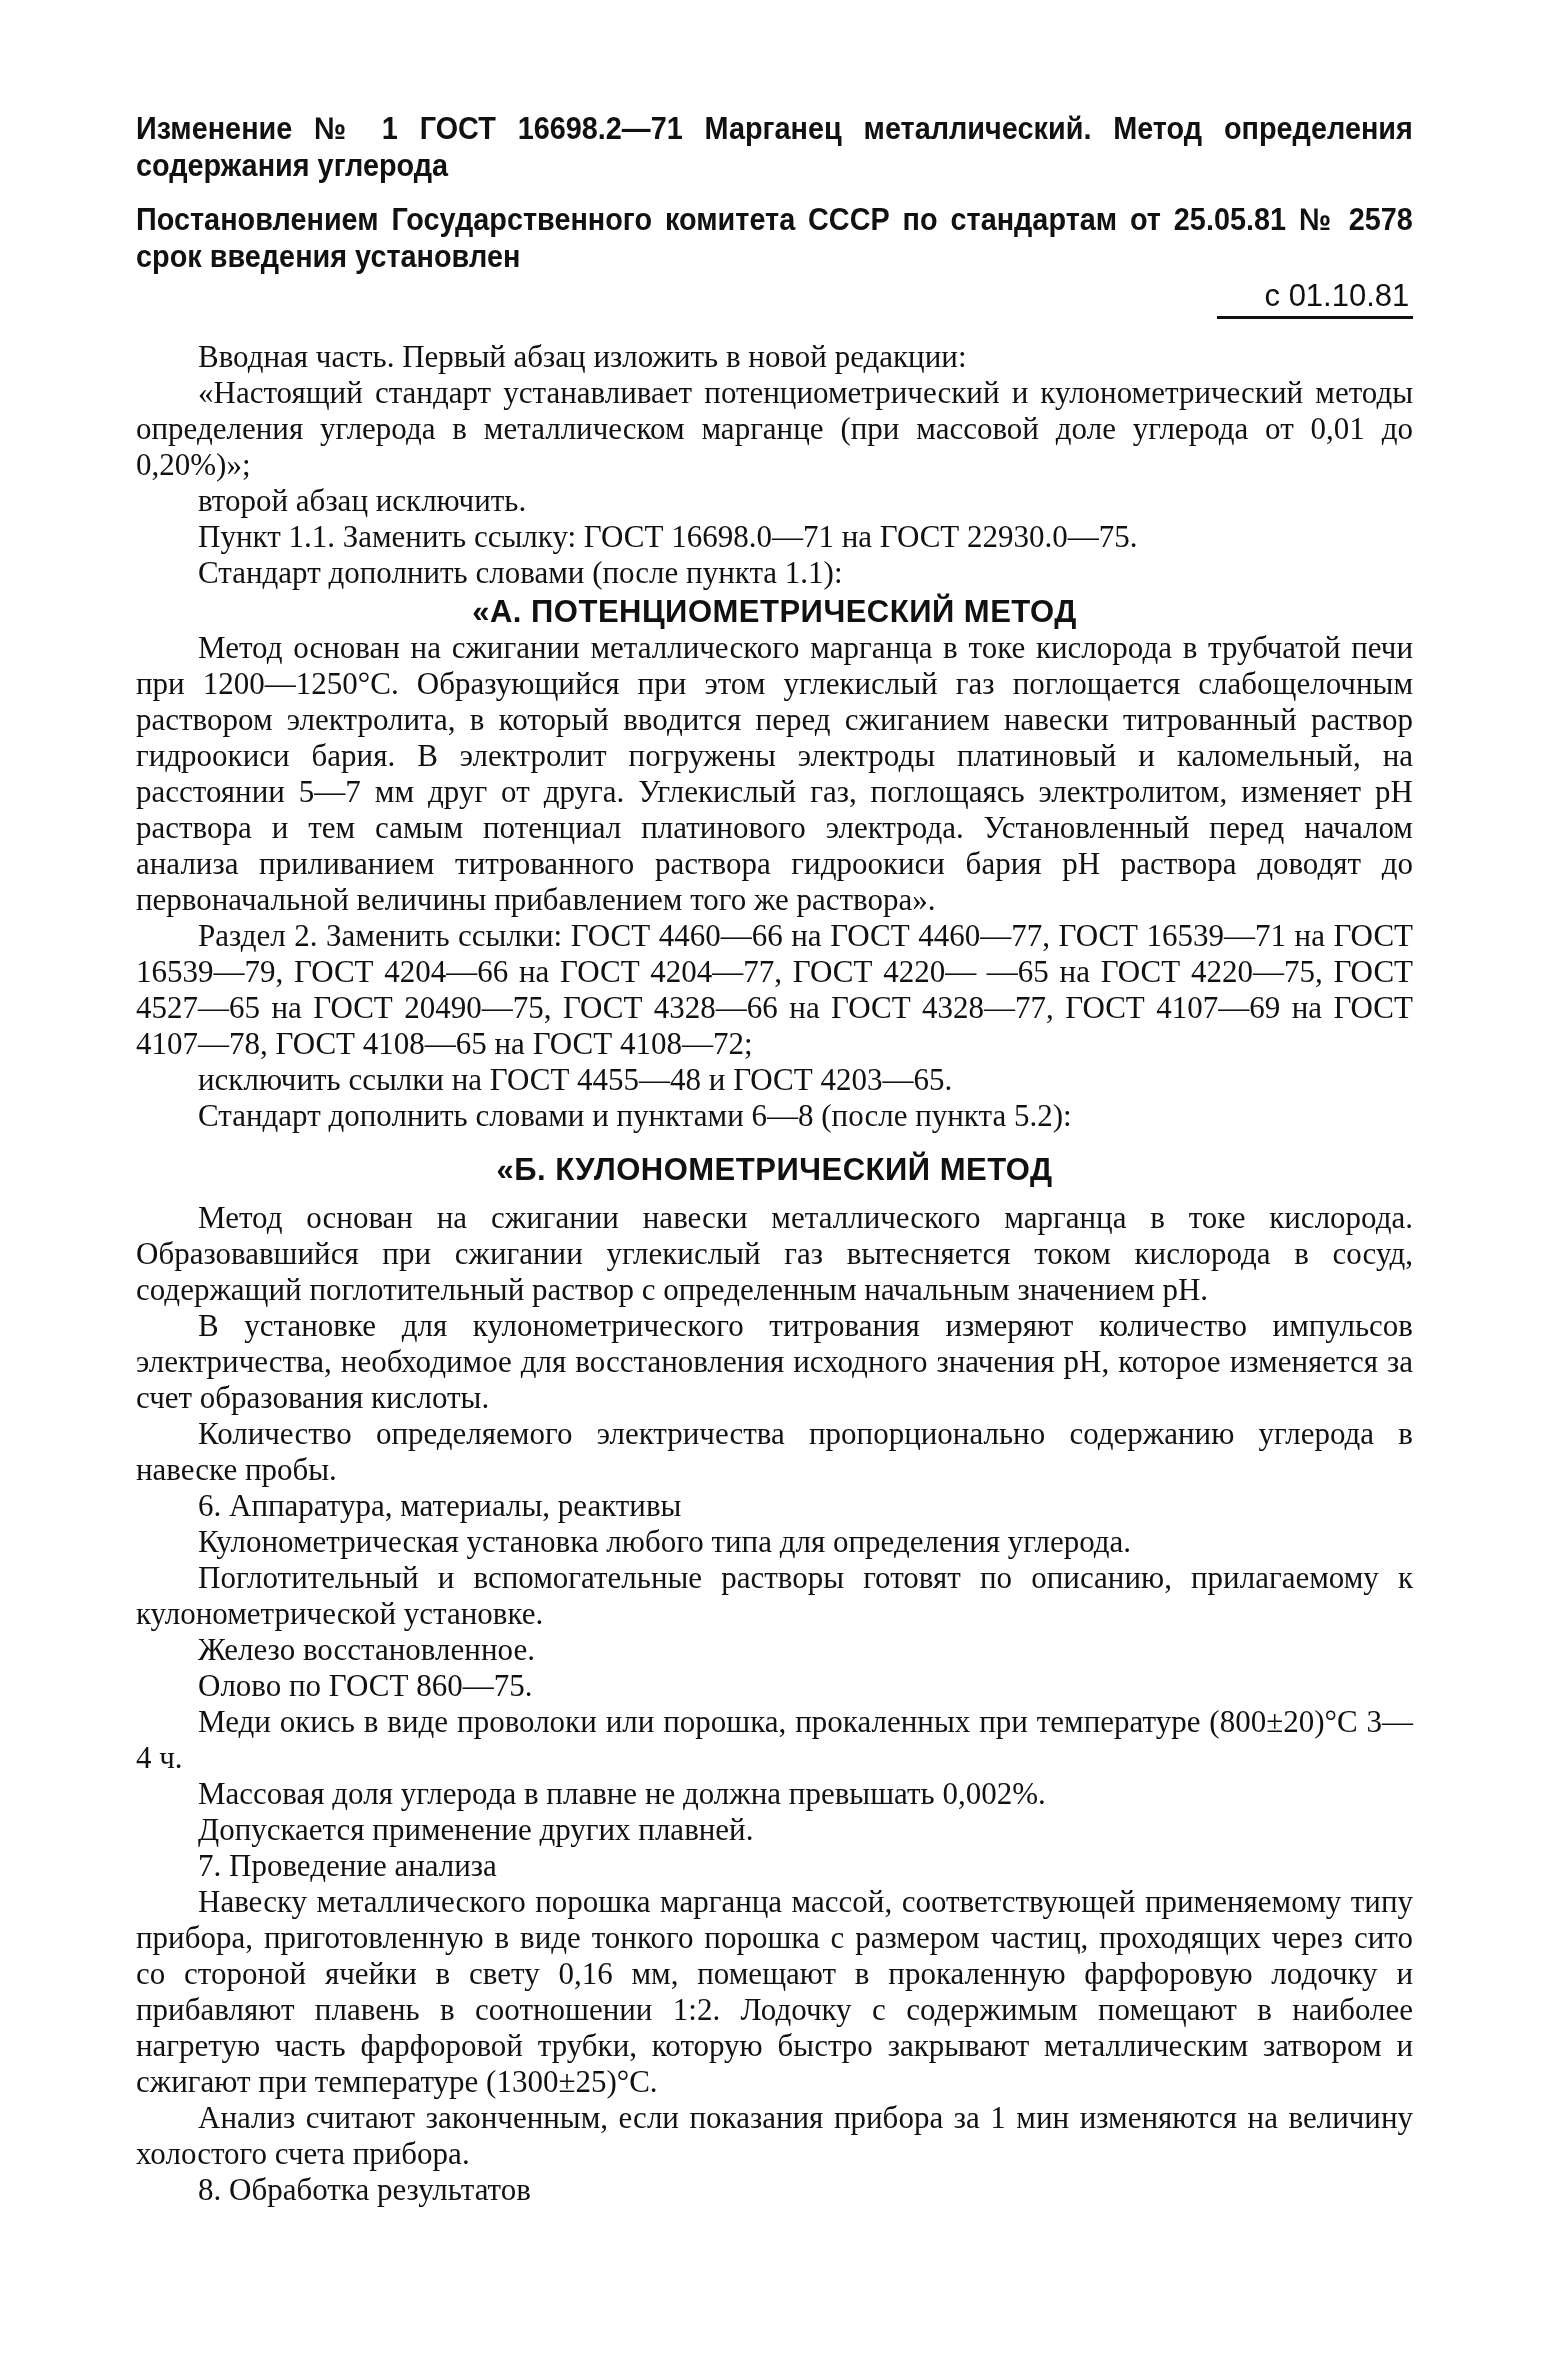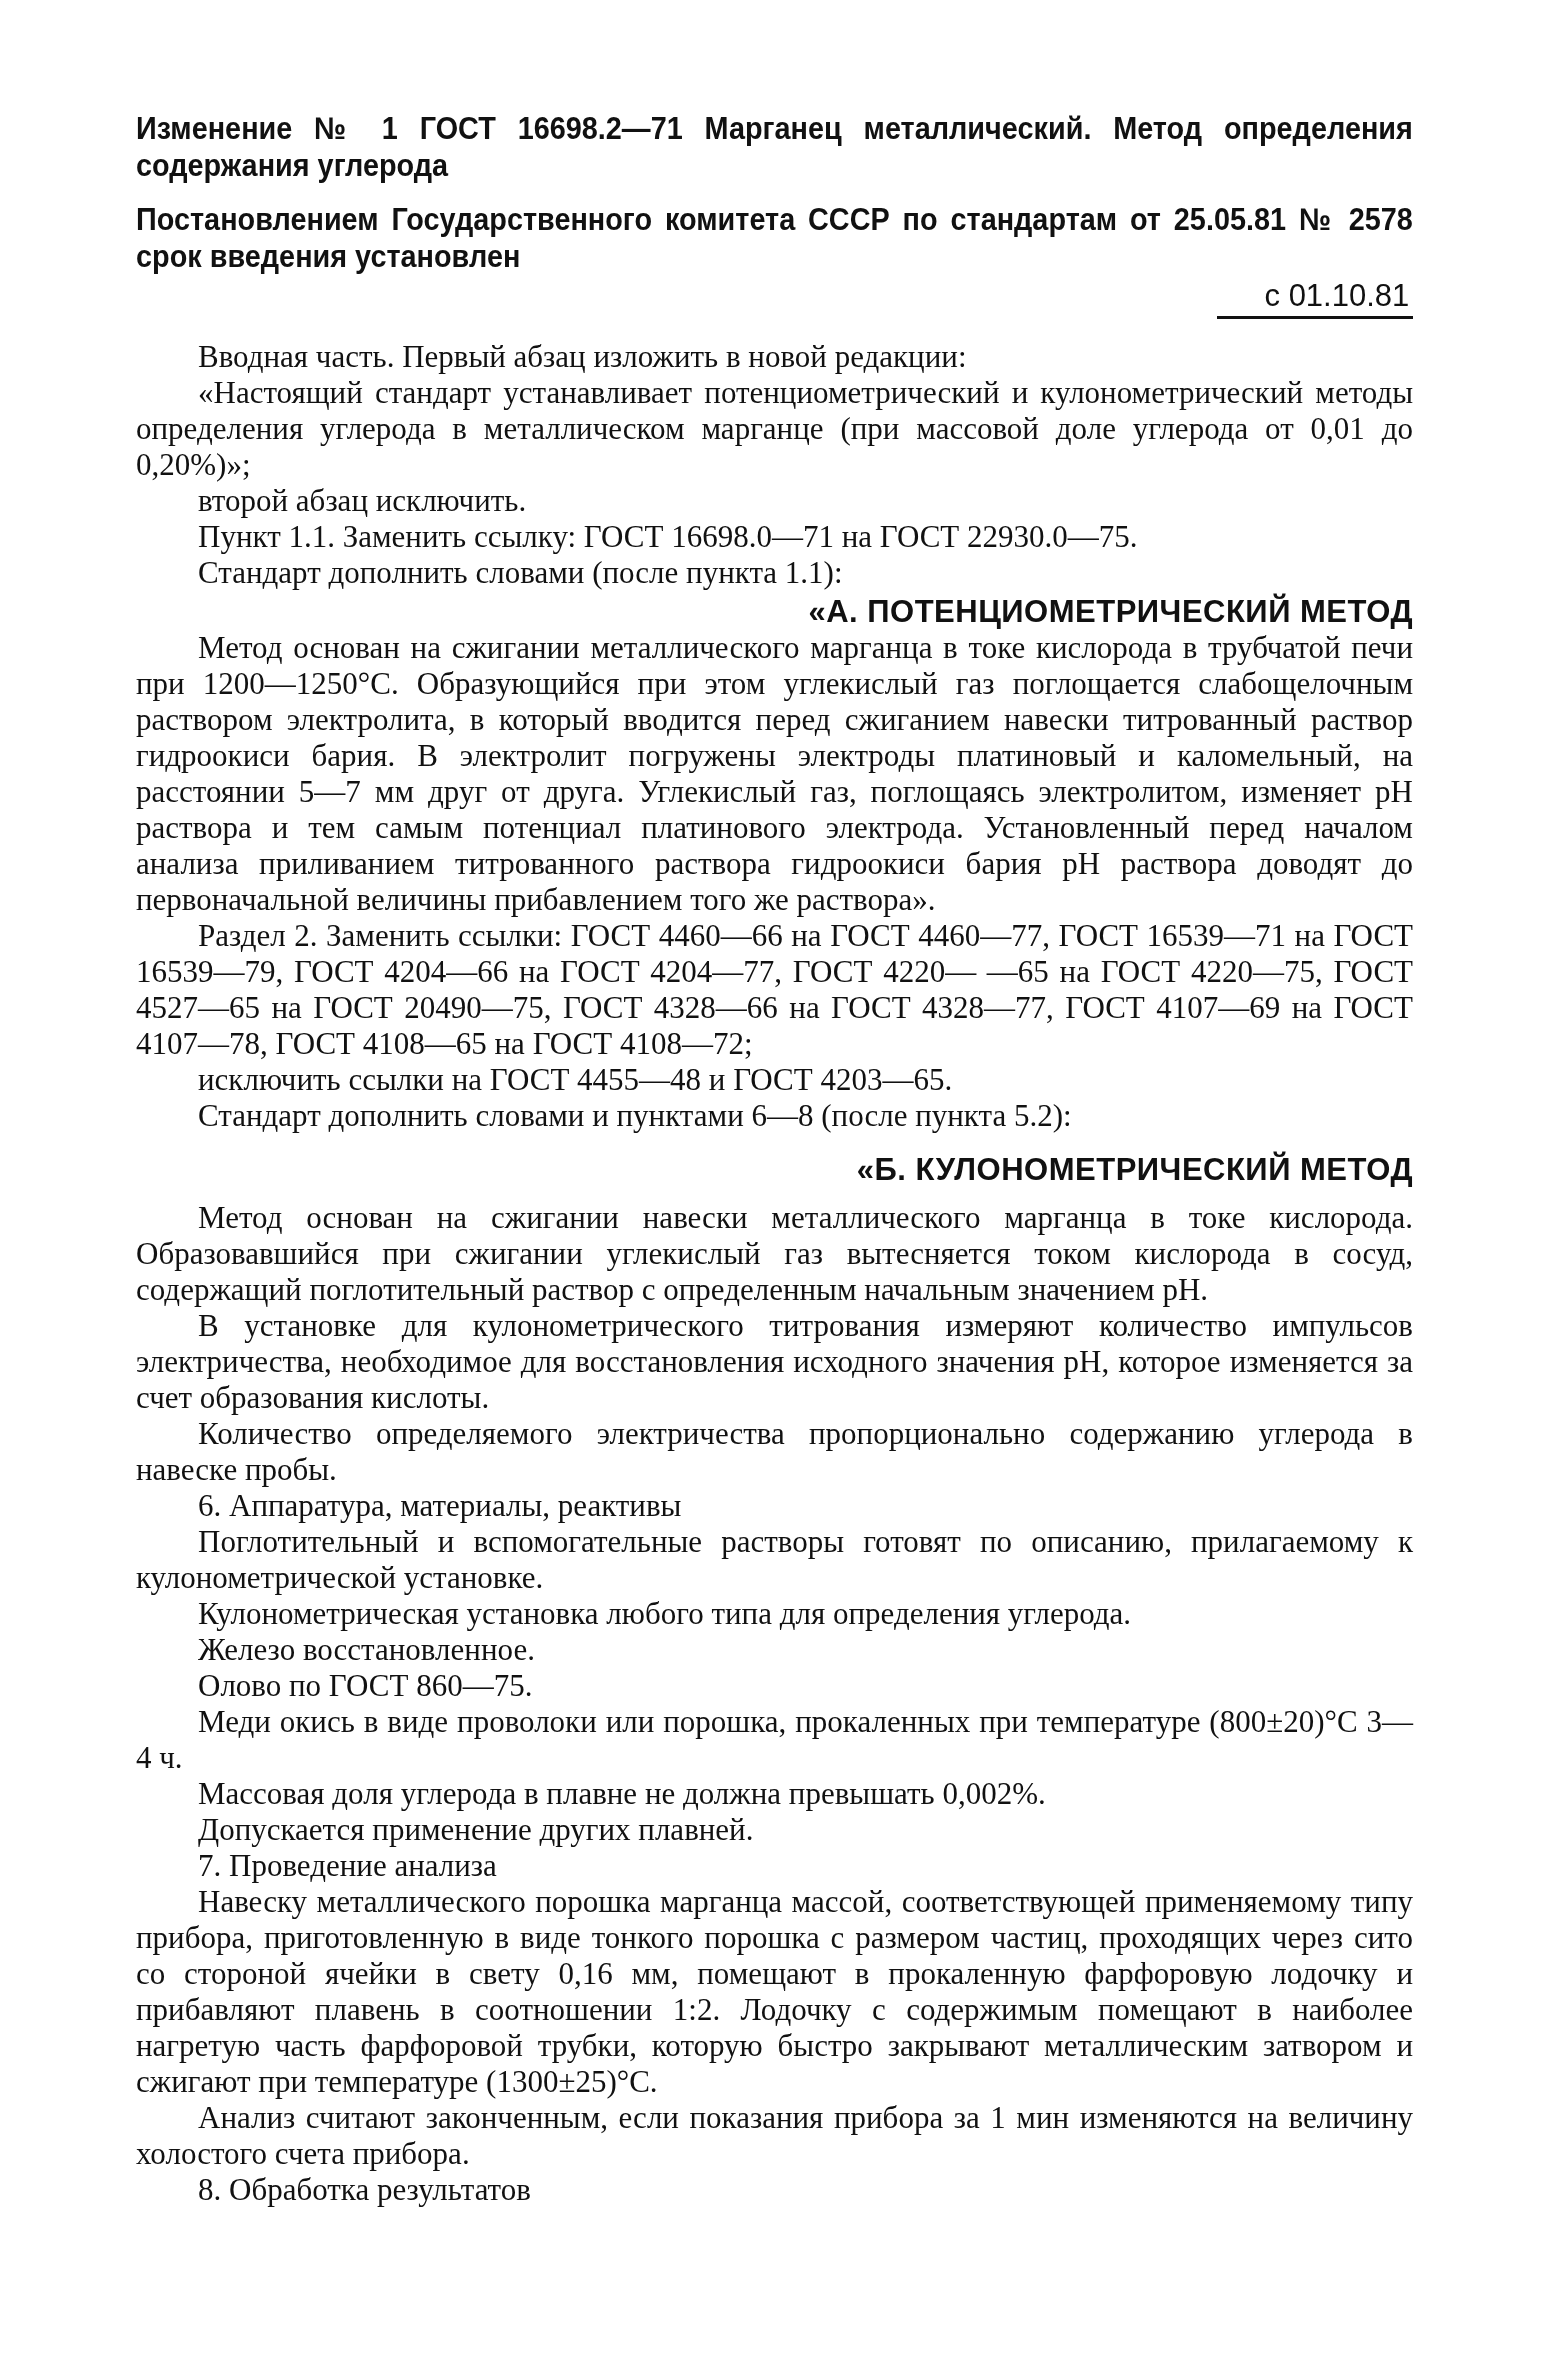--- a/index.html
+++ b/index.html
@@ -13,21 +13,21 @@
            font-size: 31px; line-height: 37px; text-align: justify; text-align-last: left;
            transform: scaleX(0.93); transform-origin: left top; width: 1373px; }
     .hdr-title { margin: 0 0 17px 0; }
     .hdr-decree { margin: 0; }
     .date-line { text-align: right; margin-top: 1.9px; font-family: "Liberation Sans", sans-serif;
                  font-weight: normal; font-size: 31px; line-height: 37px; padding-right: 3.7px; }
     .date-rule { width: 196px; height: 3.7px; background: #111; margin-left: auto; margin-top: 1.9px; }
     .body { margin-top: 20px; font-size: 31px; line-height: 36px; }
     .p { margin: 0; text-align: justify; text-indent: 0; }
     .ind { text-indent: 62px; }
-    .center-h { text-align: right; font-family: "Liberation Sans", sans-serif; font-weight: bold;
+    .center-h { text-align: center; font-family: "Liberation Sans", sans-serif; font-weight: bold;
                 font-size: 31px; line-height: 37px; margin: 1.9px 0 0 0; letter-spacing: 0.5px; }
     .center-h.b { margin: 17px 0 11.2px 0; }
     .it { }
   </style>
 </head>
 <body>
 
 <div class="page">
   <div class="hdr">
     <p class="hdr-title">Изменение № 1 ГОСТ 16698.2—71 Марганец металлический. Метод определения содержания углерода</p>
@@ -49,22 +49,22 @@
     <p class="p ind">Раздел 2. Заменить ссылки: ГОСТ 4460—66 на ГОСТ 4460—77, ГОСТ 16539—71 на ГОСТ 16539—79, ГОСТ 4204—66 на ГОСТ 4204—77, ГОСТ 4220— —65 на ГОСТ 4220—75, ГОСТ 4527—65 на ГОСТ 20490—75, ГОСТ 4328—66 на ГОСТ 4328—77, ГОСТ 4107—69 на ГОСТ 4107—78, ГОСТ 4108—65 на ГОСТ 4108—72;</p>
     <p class="p ind">исключить ссылки на ГОСТ 4455—48 и ГОСТ 4203—65.</p>
     <p class="p ind">Стандарт дополнить словами и пунктами 6—8 (после пункта 5.2):</p>
 
     <h2 class="center-h b">«Б. КУЛОНОМЕТРИЧЕСКИЙ МЕТОД</h2>
     <p class="p ind">Метод основан на сжигании навески металлического марганца в токе кислорода. Образовавшийся при сжигании углекислый газ вытесняется током кислорода в сосуд, содержащий поглотительный раствор с определенным начальным значением pH.</p>
     <p class="p ind">В установке для кулонометрического титрования измеряют количество импульсов электричества, необходимое для восстановления исходного значения pH, которое изменяется за счет образования кислоты.</p>
     <p class="p ind">Количество определяемого электричества пропорционально содержанию углерода в навеске пробы.</p>
 
     <p class="p ind it">6. Аппаратура, материалы, реактивы</p>
+    <p class="p ind">Кулонометрическая установка любого типа для определения углерода.</p>
     <p class="p ind">Поглотительный и вспомогательные растворы готовят по описанию, прилагаемому к кулонометрической установке.</p>
-    <p class="p ind">Кулонометрическая установка любого типа для определения углерода.</p>
     <p class="p ind">Железо восстановленное.</p>
     <p class="p ind">Олово по ГОСТ 860—75.</p>
     <p class="p ind">Меди окись в виде проволоки или порошка, прокаленных при температуре (800±20)°С 3—4 ч.</p>
     <p class="p ind">Массовая доля углерода в плавне не должна превышать 0,002%.</p>
     <p class="p ind">Допускается применение других плавней.</p>
 
     <p class="p ind it">7. Проведение анализа</p>
     <p class="p ind">Навеску металлического порошка марганца массой, соответствующей применяемому типу прибора, приготовленную в виде тонкого порошка с размером частиц, проходящих через сито со стороной ячейки в свету 0,16 мм, помещают в прокаленную фарфоровую лодочку и прибавляют плавень в соотношении 1:2. Лодочку с содержимым помещают в наиболее нагретую часть фарфоровой трубки, которую быстро закрывают металлическим затвором и сжигают при температуре (1300±25)°С.</p>
     <p class="p ind">Анализ считают законченным, если показания прибора за 1 мин изменяются на величину холостого счета прибора.</p>
 

